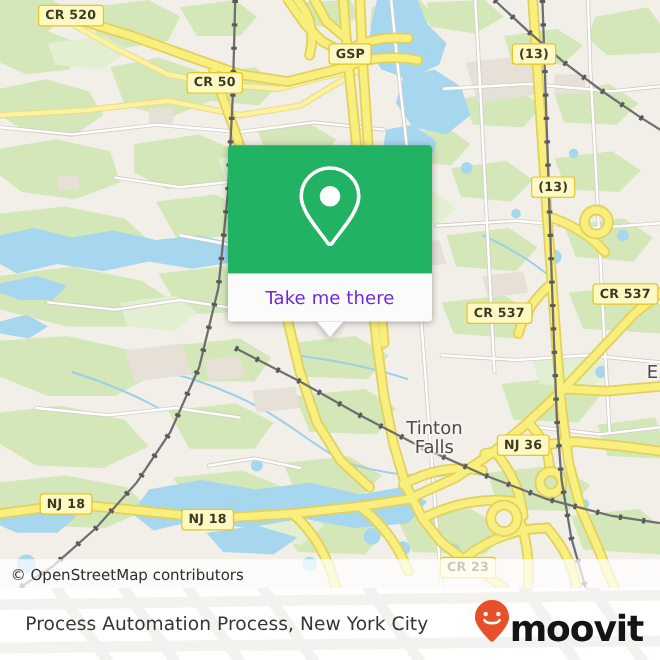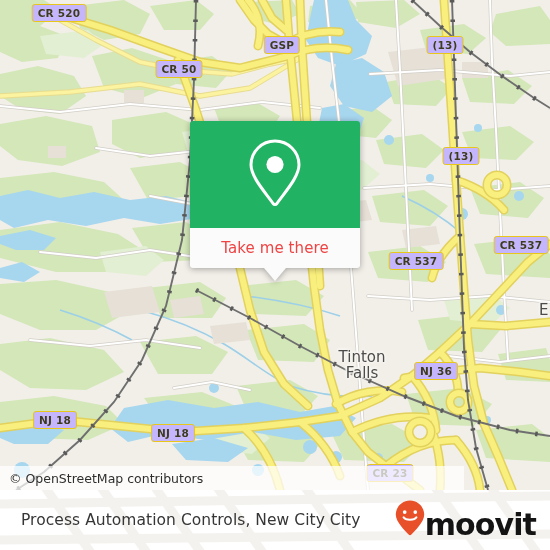--- a/index.html
+++ b/index.html
@@ -38,21 +38,21 @@
     left: 0;
     top: 0;
     width: 550px;
     height: 490px;
     display: block;
   }
 
   
   .shield {
     position: absolute;
-    background: #c4b5fd;
+    background: #fef9c3;
     border: 1.6px solid #e8c61a;
     border-radius: 3px;
     color: #3d3a20;
     font-family: "DejaVu Sans", sans-serif;
     font-size: 10.5px;
     font-weight: bold;
     line-height: 1;
     padding: 2.5px 5px 3px 5px;
     white-space: nowrap;
     letter-spacing: 0.2px;
@@ -99,21 +99,21 @@
   }
   #popup-foot {
     background: #fbfbfb;
     border-radius: 0 0 3px 3px;
     height: 40px;
     display: flex;
     align-items: center;
     justify-content: center;
   }
   #popup-action-label {
-    color: #ef4444;
+    color: #6d28d9;
     font-family: "DejaVu Sans", sans-serif;
     font-size: 15px;
     letter-spacing: 0.1px;
   }
   #popup-tail {
     position: absolute;
     left: 50%;
     bottom: -13px;
     margin-left: -11px;
     width: 0;
@@ -121,21 +121,21 @@
     border-left: 11px solid transparent;
     border-right: 11px solid transparent;
     border-top: 13px solid #fbfbfb;
   }
 
   
   #attribution-bar {
     position: absolute;
     left: 0;
     top: 466px;
-    width: 464px;
+    width: 550px;
     height: 24px;
     background: rgba(255, 255, 255, 0.72);
     display: flex;
     align-items: center;
   }
   #attribution-text {
     color: #2e2e2e;
     font-family: "DejaVu Sans", sans-serif;
     font-size: 12.5px;
     padding-left: 9px;
@@ -447,21 +447,21 @@
           <path d="M452,0 L454,58 L456,118 L458,178 L460,238 L462,294 L464,348 L468,400 L476,448 L488,490"></path>
           <path d="M196,290 L250,318 L300,346 L350,372 L404,396 L456,416 L510,430 L550,436"></path>
           <path d="M412,0 L440,26 L470,52 L502,76 L534,98 L550,108"></path>
         </g>
       </g>
     </svg>
 
     <div id="shield-layer">
         <div class="shield" style="left: 59px; top: 13px;">CR 520</div>
         <div class="shield" style="left: 179px; top: 59px; margin-top: 10px;">CR 50</div>
-        <div class="shield" style="left: 282px; top: 45px;">GSP</div>
+        <div class="shield" style="left: 292px; top: 45px;">GSP</div>
         <div class="shield" style="left: 445px; top: 45px;">(13)</div>
         <div class="shield" style="left: 461px; top: 156px;">(13)</div>
         <div class="shield" style="left: 521px; top: 245px;">CR 537</div>
         <div class="shield" style="left: 416px; top: 261px;">CR 537</div>
         <div class="shield" style="left: 436px; top: 371px;">NJ 36</div>
         <div class="shield" style="left: 55px; top: 420px;">NJ 18</div>
         <div class="shield" style="left: 173px; top: 433px;">NJ 18</div>
         <div class="shield" style="left: 390px; top: 473px;">CR 23</div>
       </div>
 
@@ -499,21 +499,21 @@
         <path d="M150,-10 L206,70"></path>
         <path d="M212,-10 L268,70"></path>
         <path d="M300,-10 L356,70"></path>
         <path d="M430,-10 L486,70"></path>
         <path d="M486,-10 L542,70"></path>
         <path d="M0,14 L550,6"></path>
         <path d="M0,50 L550,44"></path>
       </g>
     </svg>
 
-    <div id="footer-title">Process Automation Controls, New City City</div>
+    <div id="footer-title">Process Automation Process, New York City</div>
 
     <div id="brand-logo">
       <span>
         <svg width="30" height="36" viewBox="0 0 30 36" xmlns="http://www.w3.org/2000/svg">
           <path d="M15 0.6 C7.1 0.6 0.8 6.9 0.8 14.8 C0.8 22 10.4 31.2 13.6 34.6 C14.4 35.4 15.6 35.4 16.4 34.6 C19.6 31.2 29.2 22 29.2 14.8 C29.2 6.9 22.9 0.6 15 0.6 Z" fill="#e8502a"></path>
           <circle cx="9.7" cy="12.1" r="1.85" fill="#ffffff"></circle>
           <circle cx="20.3" cy="12.1" r="1.85" fill="#ffffff"></circle>
           <path d="M8.6 17.3 C10.4 20.6 19.6 20.6 21.4 17.3" fill="none" stroke="#ffffff" stroke-width="2.1" stroke-linecap="round"></path>
         </svg>
       </span>

